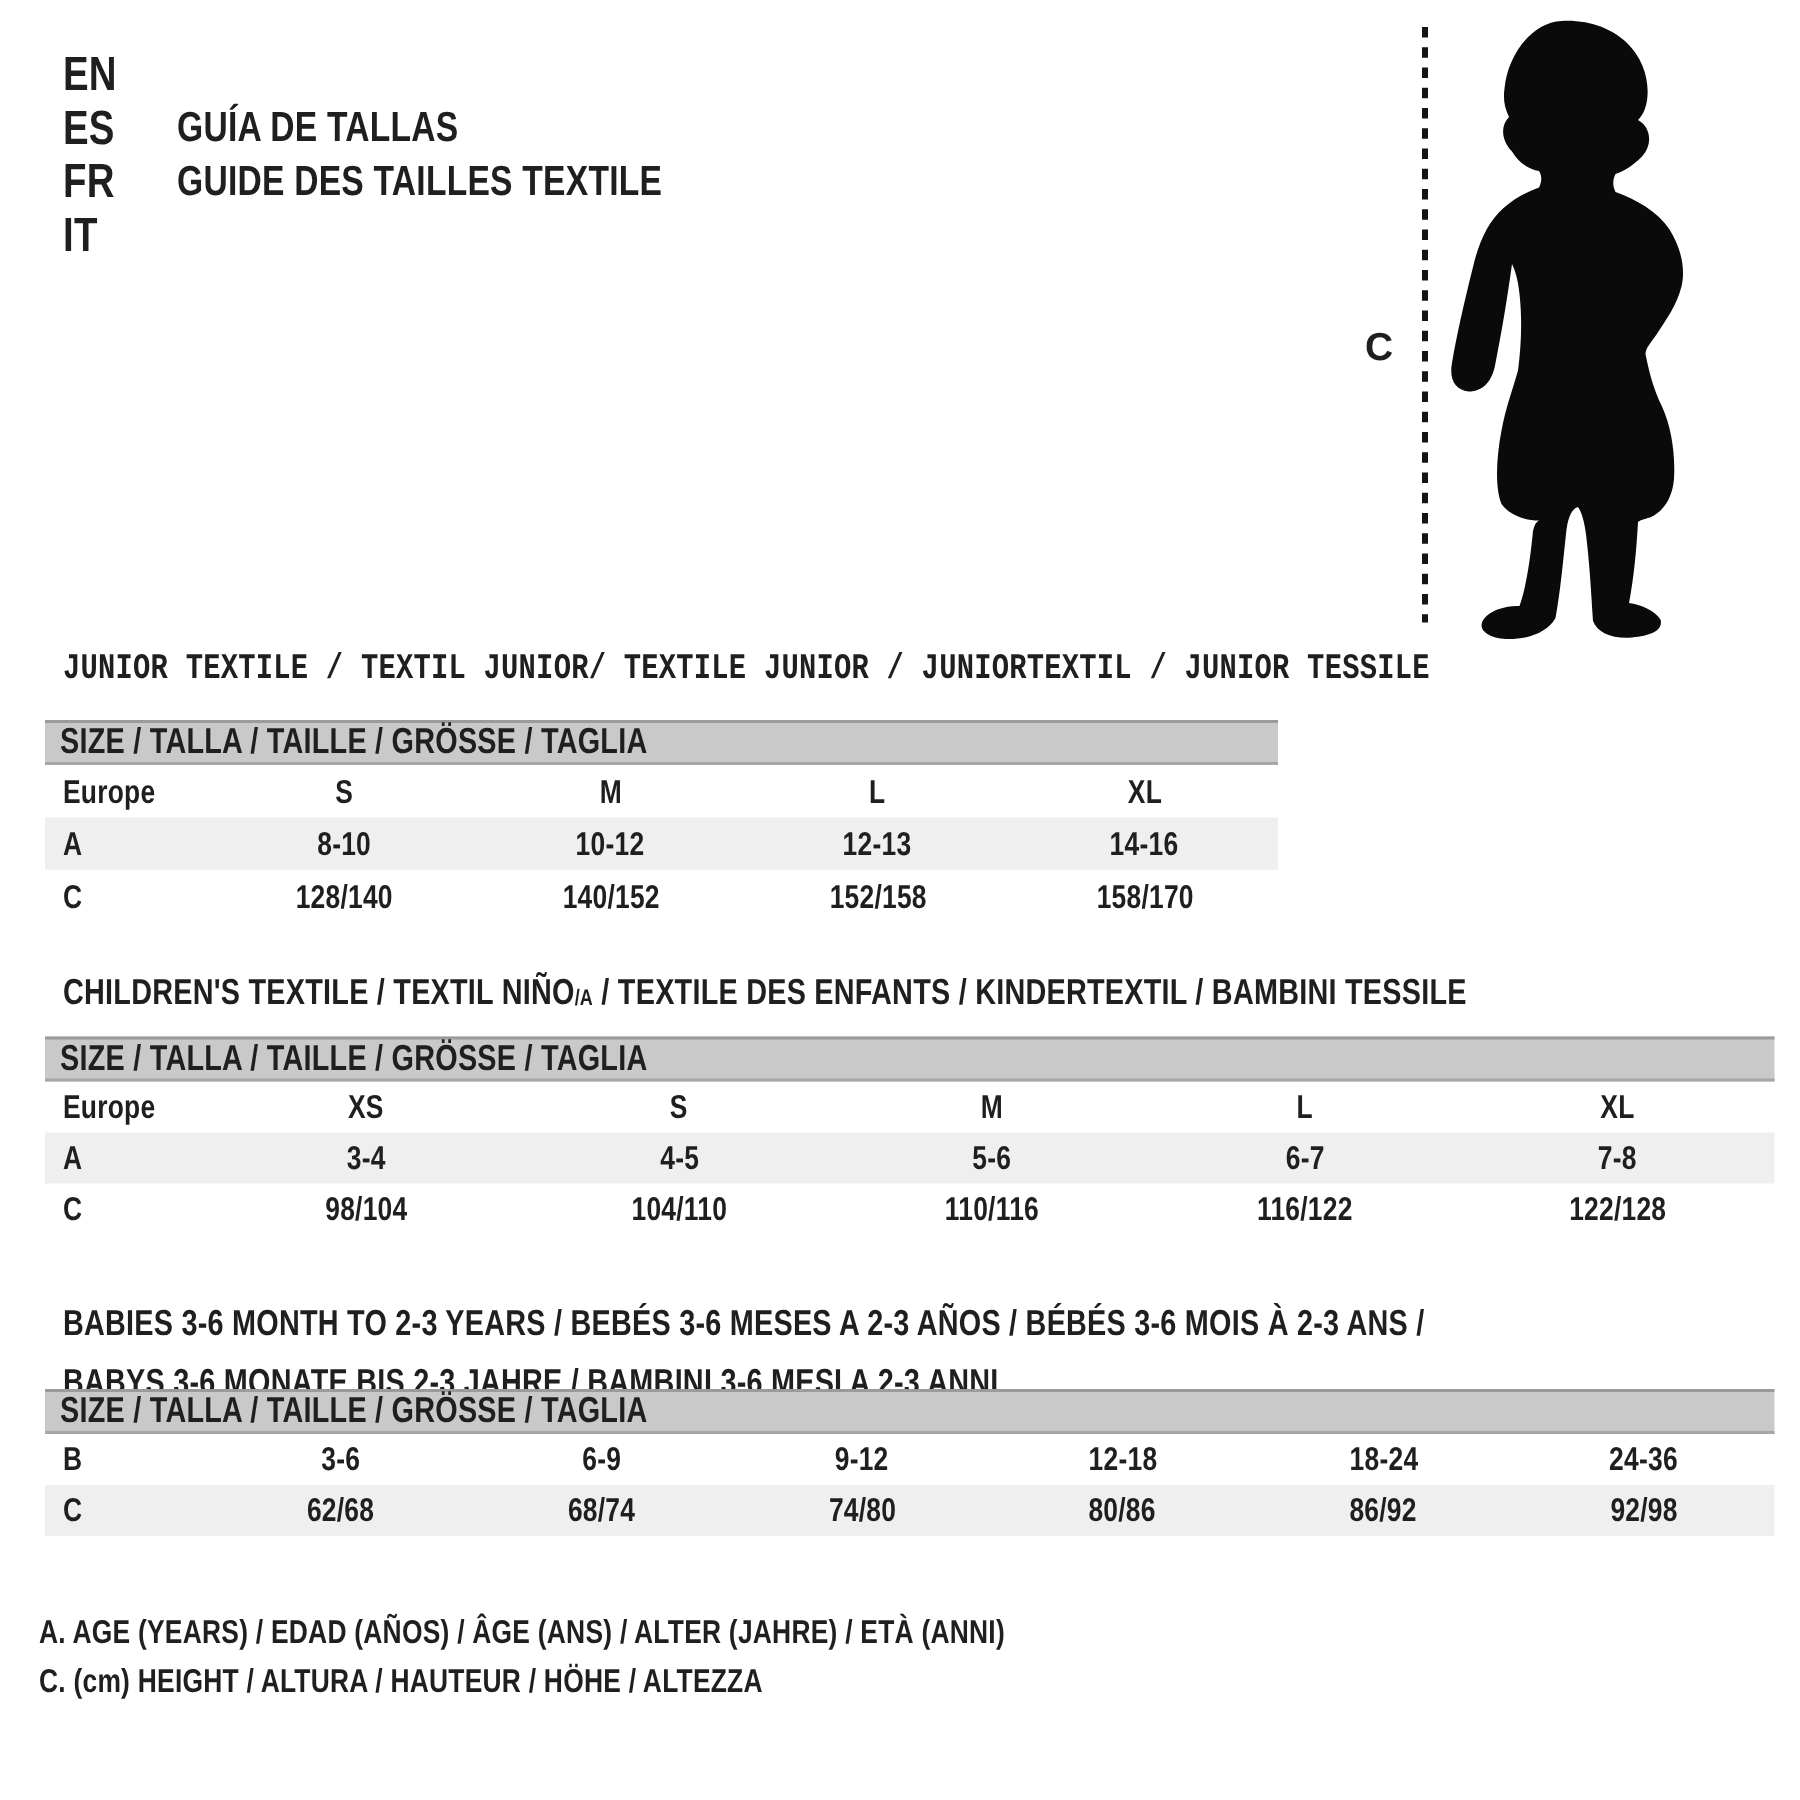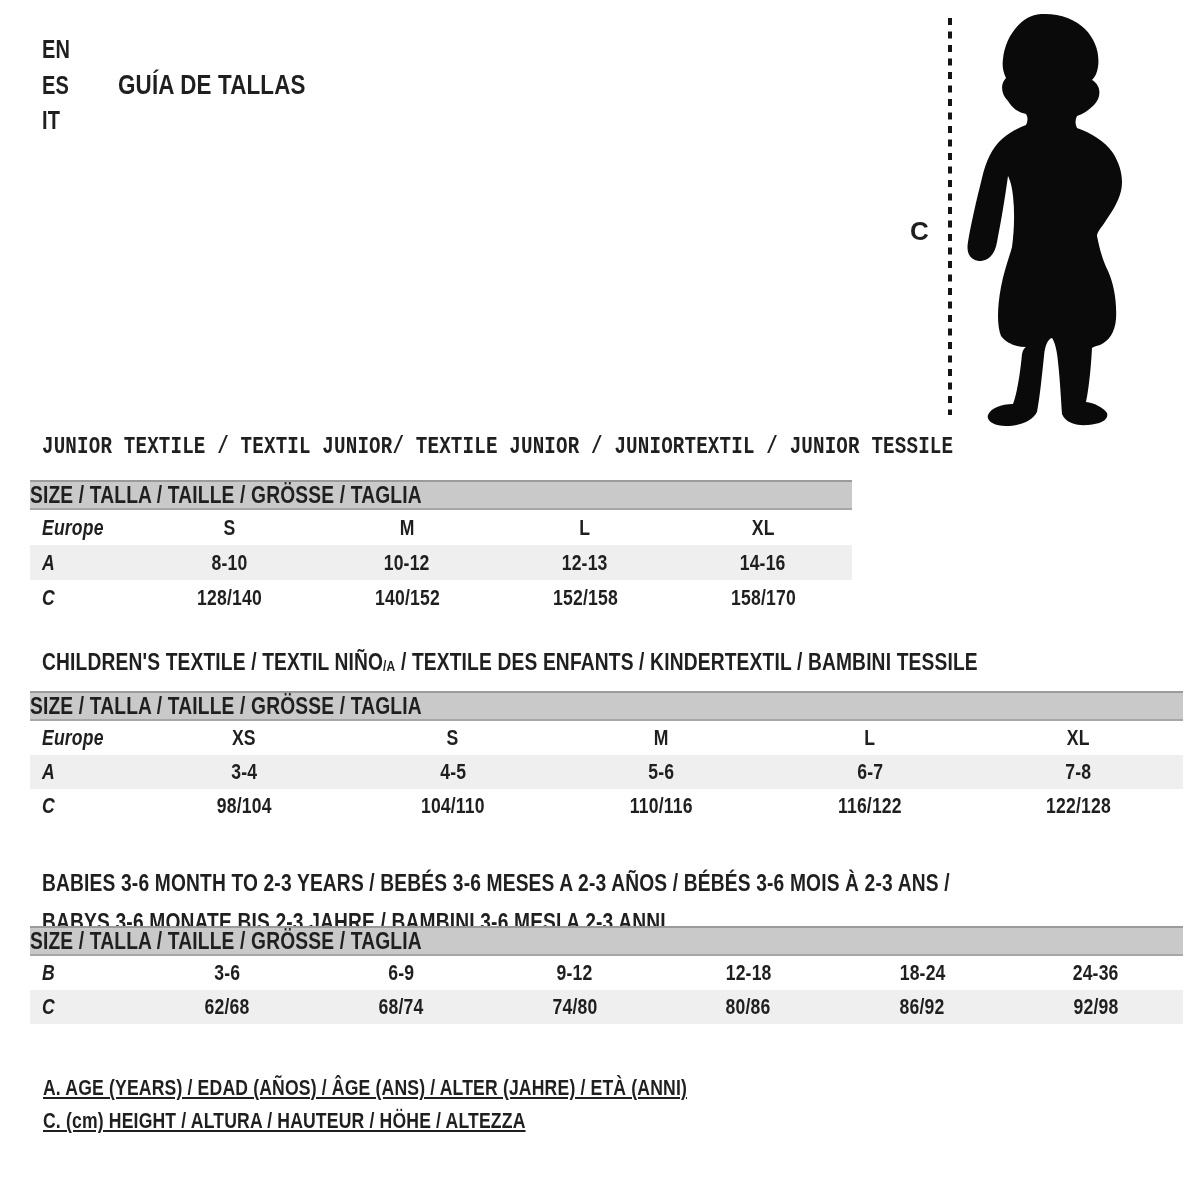--- a/index.html
+++ b/index.html
@@ -20,68 +20,73 @@
     transform: scaleX(0.8);
     transform-origin: 0 50%;
     white-space: nowrap;
     letter-spacing: 0.2px;
   }
   .cx.center { transform-origin: 50% 50%; }
 
   
   .lang-block { position: absolute; left: 42px; top: 32px; }
   .lrow { display: flex; height: 35.5px; align-items: center; }
-  .lcode { width: 76px; font-size: 25px; }
+  .lcode { width: 76px; font-size: 32px; }
   .llabel { font-size: 28px; }
 
   
   .figure-block { position: absolute; left: 900px; top: 10px; width: 255px; height: 418px; }
   .figure-block svg { display: block; }
   .measure-label { position: absolute; left: 10px; top: 206px; font-size: 26px; }
 
   
   .sec-title { position: absolute; left: 42px; font-size: 24px; line-height: 24px; }
   .sec-title .line { height: 39px; }
 
   
   .tbl { position: absolute; left: 30px; }
   .bar {
     background: var(--bar-bg, #c9c9c9);
     border-top: 2px solid var(--bar-border-top, #9b9b9b);
     border-bottom: 2px solid var(--bar-border-bottom, #a7a7a7);
     height: 26px;
     display: flex; align-items: center;
+    padding-left: 10px;
     font-size: 24px;
   }
   .row { display: grid; align-items: center; font-size: 22px; }
   .row.shaded { background: var(--stripe, #efefef); }
   .cols4 { grid-template-columns: 110px repeat(4, 1fr); }
   .cols5 { grid-template-columns: 110px repeat(5, 1fr); }
   .cols6 { grid-template-columns: 110px repeat(6, 1fr); }
   .t1 .row { height: 35px; }
   .t2 .row { height: 34px; }
   .t3 .row { height: 34px; }
-  .cell.lab { padding-left: 12px; font-style: italic; }
+  .cell.lab { padding-left: 12px; }
   .cell.val { text-align: center; }
   .subsz { font-size: 15px; vertical-align: -1px; }
 
   
-  .legend { position: absolute; left: 43px; top: 1071px; text-decoration: underline; }
+  .legend { position: absolute; left: 26px; top: 1071px; }
   .legend .lg-line { height: 33.5px; display: flex; align-items: center; font-size: 22px; }
 </style>
 </head>
 <body>
 
 <div class="lang-block">
   <div class="lrow">
     <span class="lcode"><span class="cx">EN</span></span>
   </div>
   <div class="lrow">
     <span class="lcode"><span class="cx">ES</span></span>
     <span class="llabel"><span class="cx">GUÍA DE TALLAS</span></span>
+  </div>
+  <div class="lrow">
+    <span class="lcode"><span class="cx">FR</span></span>
+    <span class="llabel"><span class="cx">GUIDE DES TAILLES TEXTILE</span></span>
   </div>
   <div class="lrow">
     <span class="lcode"><span class="cx">IT</span></span>
   </div>
 </div>
 
 <div class="figure-block">
   <svg width="255" height="418" viewBox="0 0 255 418">
     <line x1="50" y1="8" x2="50" y2="405" stroke="#141414" stroke-width="4" stroke-dasharray="7 6.5"></line>
     <g transform="translate(58,2)">

